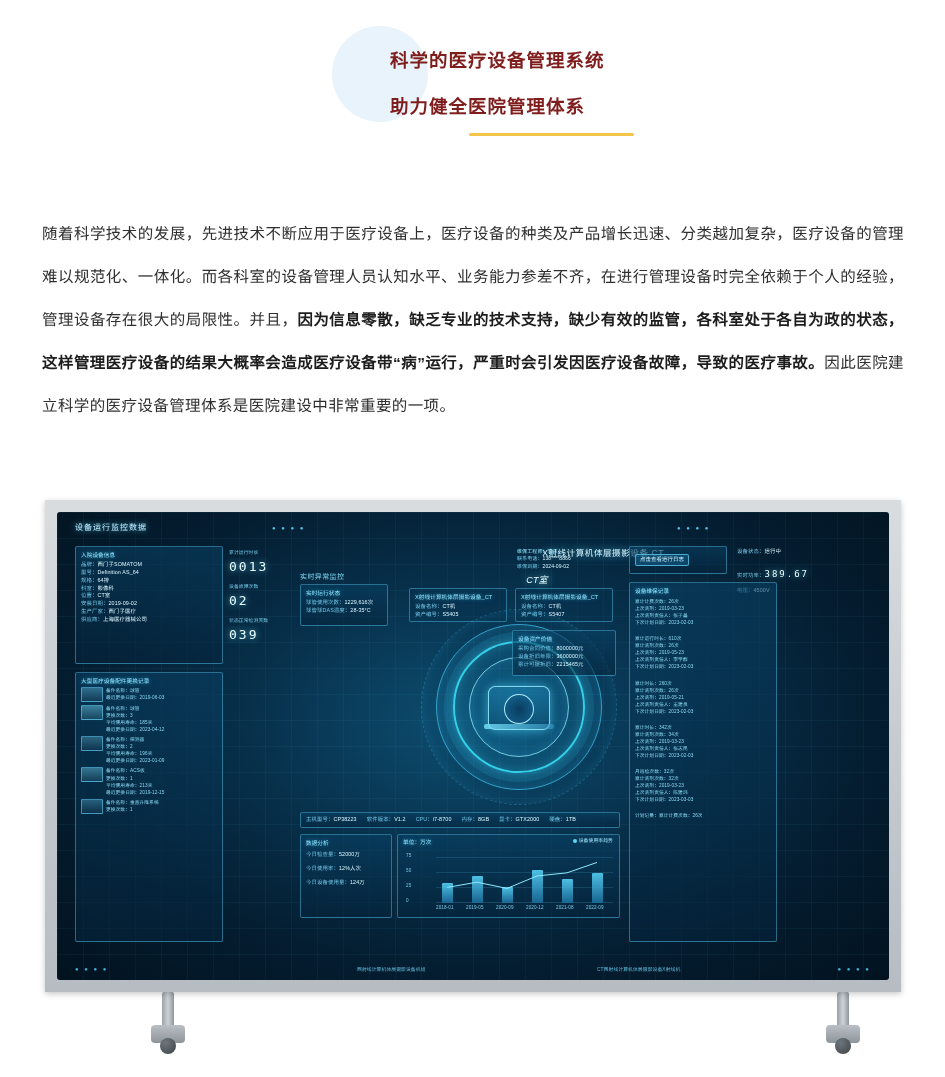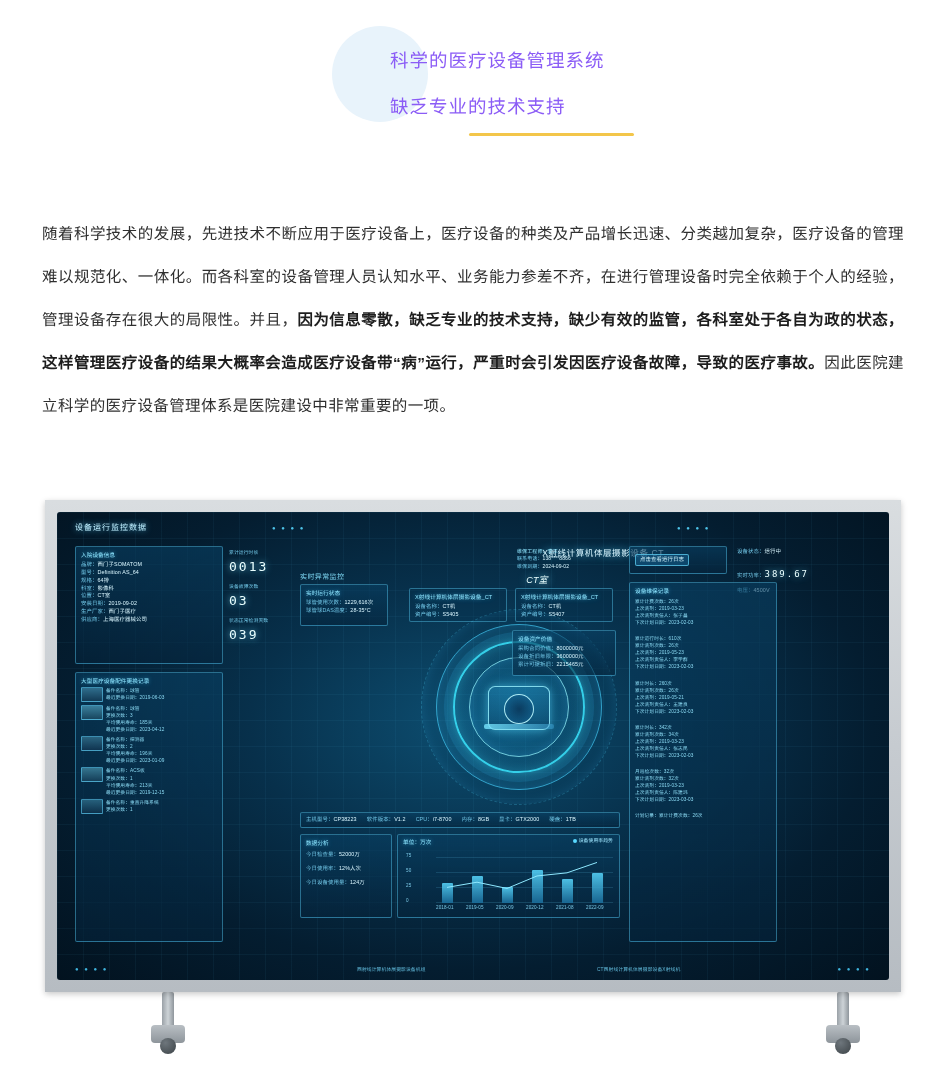--- a/index.html
+++ b/index.html
@@ -32,22 +32,22 @@
     background: #e8f3fb;
   }
   .hero-text {
     position: absolute;
     left: 390px;
     top: 38px;
     width: 450px;
   }
   .hero-line {
     font-size: 18.5px;
-    color: #8b5cf6;
-    font-weight: 400;
+    color: #7f1d1d;
+    font-weight: 700;
     letter-spacing: 1px;
     line-height: 46px;
     white-space: nowrap;
   }
   .hero-underline {
     position: absolute;
     left: 469px;
     top: 133px;
     width: 165px;
     height: 3px;
@@ -341,21 +341,21 @@
 </style>
 </head>
 <body>
 
 <div class="page">
 
   <div class="hero">
     <div class="hero-circle"></div>
     <div class="hero-text">
       <div class="hero-line">科学的医疗设备管理系统</div>
-      <div class="hero-line">缺乏专业的技术支持</div>
+      <div class="hero-line">助力健全医院管理体系</div>
     </div>
     <div class="hero-underline"></div>
   </div>
 
   <div class="article">
     <span>随着科学技术的发展，先进技术不断应用于医疗设备上，医疗设备的种类及产品增长迅速、分类越加复杂，医疗设备的管理难以规范化、一体化。而各科室的设备管理人员认知水平、业务能力参差不齐，在进行管理设备时完全依赖于个人的经验，管理设备存在很大的局限性。并且，</span><b>因为信息零散，缺乏专业的技术支持，缺少有效的监管，各科室处于各自为政的状态，这样管理医疗设备的结果大概率会造成医疗设备带“病”运行，严重时会引发因医疗设备故障，导致的医疗事故。</b><span>因此医院建立科学的医疗设备管理体系是医院建设中非常重要的一项。</span>
   </div>
 
   <div class="figure-wrap">
 
@@ -388,21 +388,21 @@
             <div class="row"><span class="k">位置：</span><span class="v">CT室</span></div>
             <div class="row"><span class="k">安装日期：</span><span class="v">2019-09-02</span></div>
             <div class="row"><span class="k">生产厂家：</span><span class="v">西门子医疗</span></div>
             <div class="row"><span class="k">供应商：</span><span class="v">上海医疗器械公司</span></div>
           </div>
 
           <div style="position:absolute;left:172px;top:38px;width:66px;">
             <div style="font-size:4.8px;color:#6fc4e4;">累计运行时长</div>
             <div class="big-num" style="font-size:13px;margin:1px 0 7px;">0013</div>
             <div style="font-size:4.8px;color:#6fc4e4;">设备故障次数</div>
-            <div class="big-num" style="font-size:13px;margin:1px 0 7px;">03</div>
+            <div class="big-num" style="font-size:13px;margin:1px 0 7px;">02</div>
             <div style="font-size:4.8px;color:#6fc4e4;">状态正常检测天数</div>
             <div class="big-num" style="font-size:13px;margin:1px 0 0;">039</div>
           </div>
 
           <div class="panel" style="left:18px;top:160px;width:148px;height:270px;">
             <div class="panel-h">大型医疗设备配件更换记录</div>
 
             <div class="list-item">
               <div class="thumb a"></div>
               <div class="list-txt">

